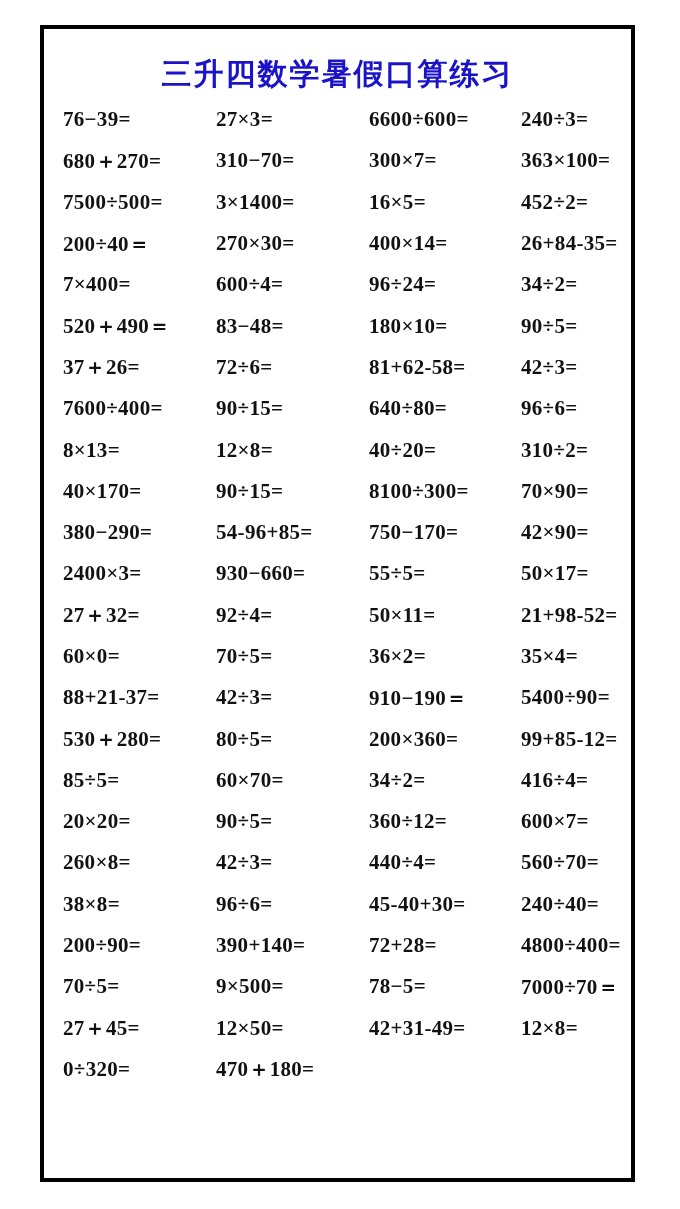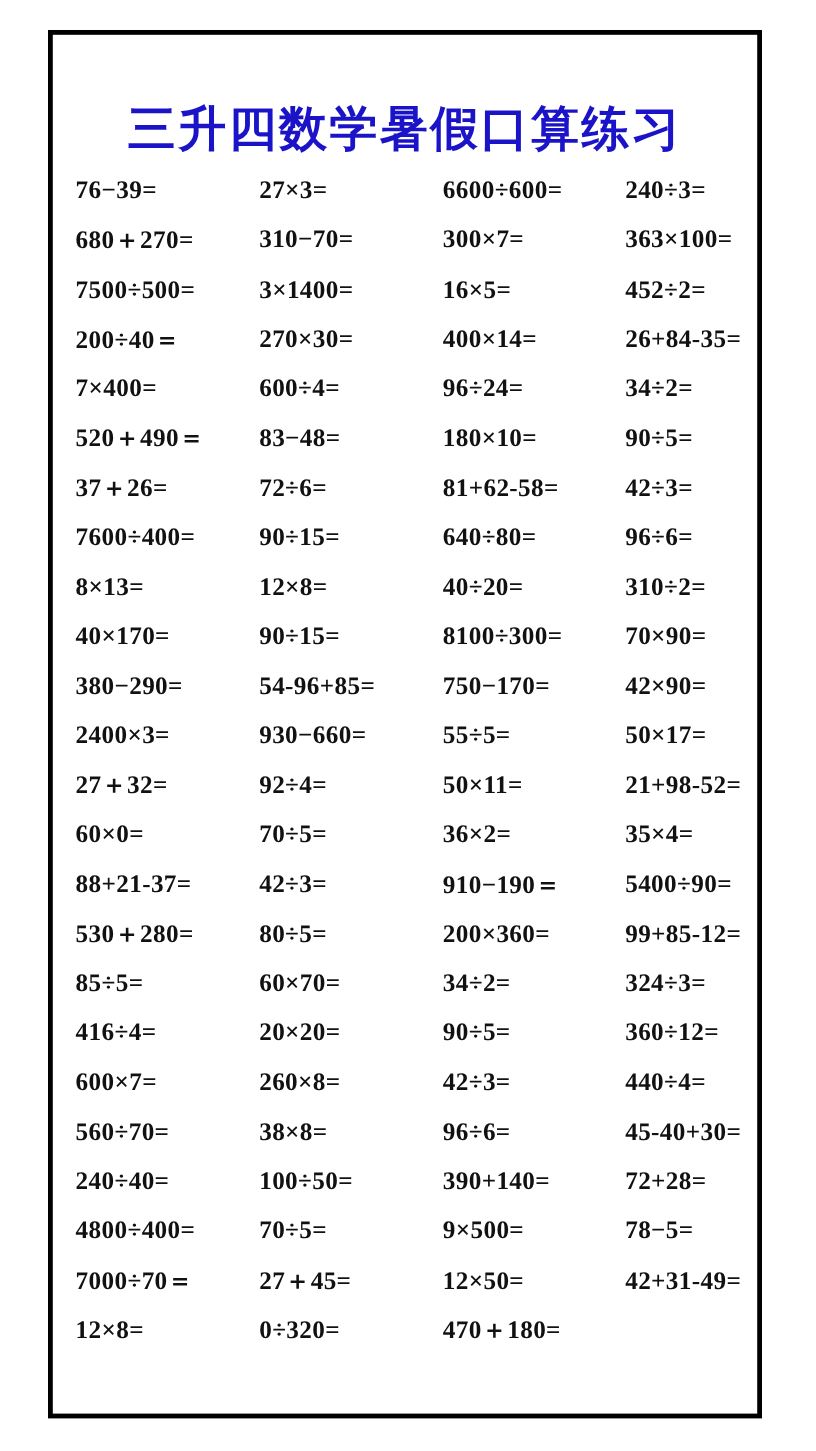--- a/index.html
+++ b/index.html
@@ -19,23 +19,23 @@
     position: absolute;
     left: 40px;
     top: 25px;
     width: 595px;
     height: 1157px;
     border: 4px solid #000000;
     box-sizing: border-box;
     background: #ffffff;
   }
   .title {
-    margin-top: 59px;
+    margin-top: 30px;
     text-align: center;
-    font-size: 40px;
+    font-size: 30px;
     font-weight: bold;
     color: #1b13c8;
     letter-spacing: 2px;
     line-height: 1;
     font-family: "Liberation Serif", "DejaVu Serif", serif;
   }
   .problems {
     margin-top: 10px;
     padding-left: 19px;
     padding-right: 4px;
@@ -119,35 +119,34 @@
         <div class="cell">42÷3=</div>
         <div class="cell">910−190＝</div>
         <div class="cell">5400÷90=</div>
         <div class="cell">530＋280=</div>
         <div class="cell">80÷5=</div>
         <div class="cell">200×360=</div>
         <div class="cell">99+85-12=</div>
         <div class="cell">85÷5=</div>
         <div class="cell">60×70=</div>
         <div class="cell">34÷2=</div>
-        <div class="cell">324÷3=</div>
         <div class="cell">416÷4=</div>
         <div class="cell">20×20=</div>
         <div class="cell">90÷5=</div>
         <div class="cell">360÷12=</div>
         <div class="cell">600×7=</div>
         <div class="cell">260×8=</div>
         <div class="cell">42÷3=</div>
         <div class="cell">440÷4=</div>
         <div class="cell">560÷70=</div>
         <div class="cell">38×8=</div>
         <div class="cell">96÷6=</div>
         <div class="cell">45-40+30=</div>
         <div class="cell">240÷40=</div>
-        <div class="cell">100÷50=</div>
+        <div class="cell">200÷90=</div>
         <div class="cell">390+140=</div>
         <div class="cell">72+28=</div>
         <div class="cell">4800÷400=</div>
         <div class="cell">70÷5=</div>
         <div class="cell">9×500=</div>
         <div class="cell">78−5=</div>
         <div class="cell">7000÷70＝</div>
         <div class="cell">27＋45=</div>
         <div class="cell">12×50=</div>
         <div class="cell">42+31-49=</div>

